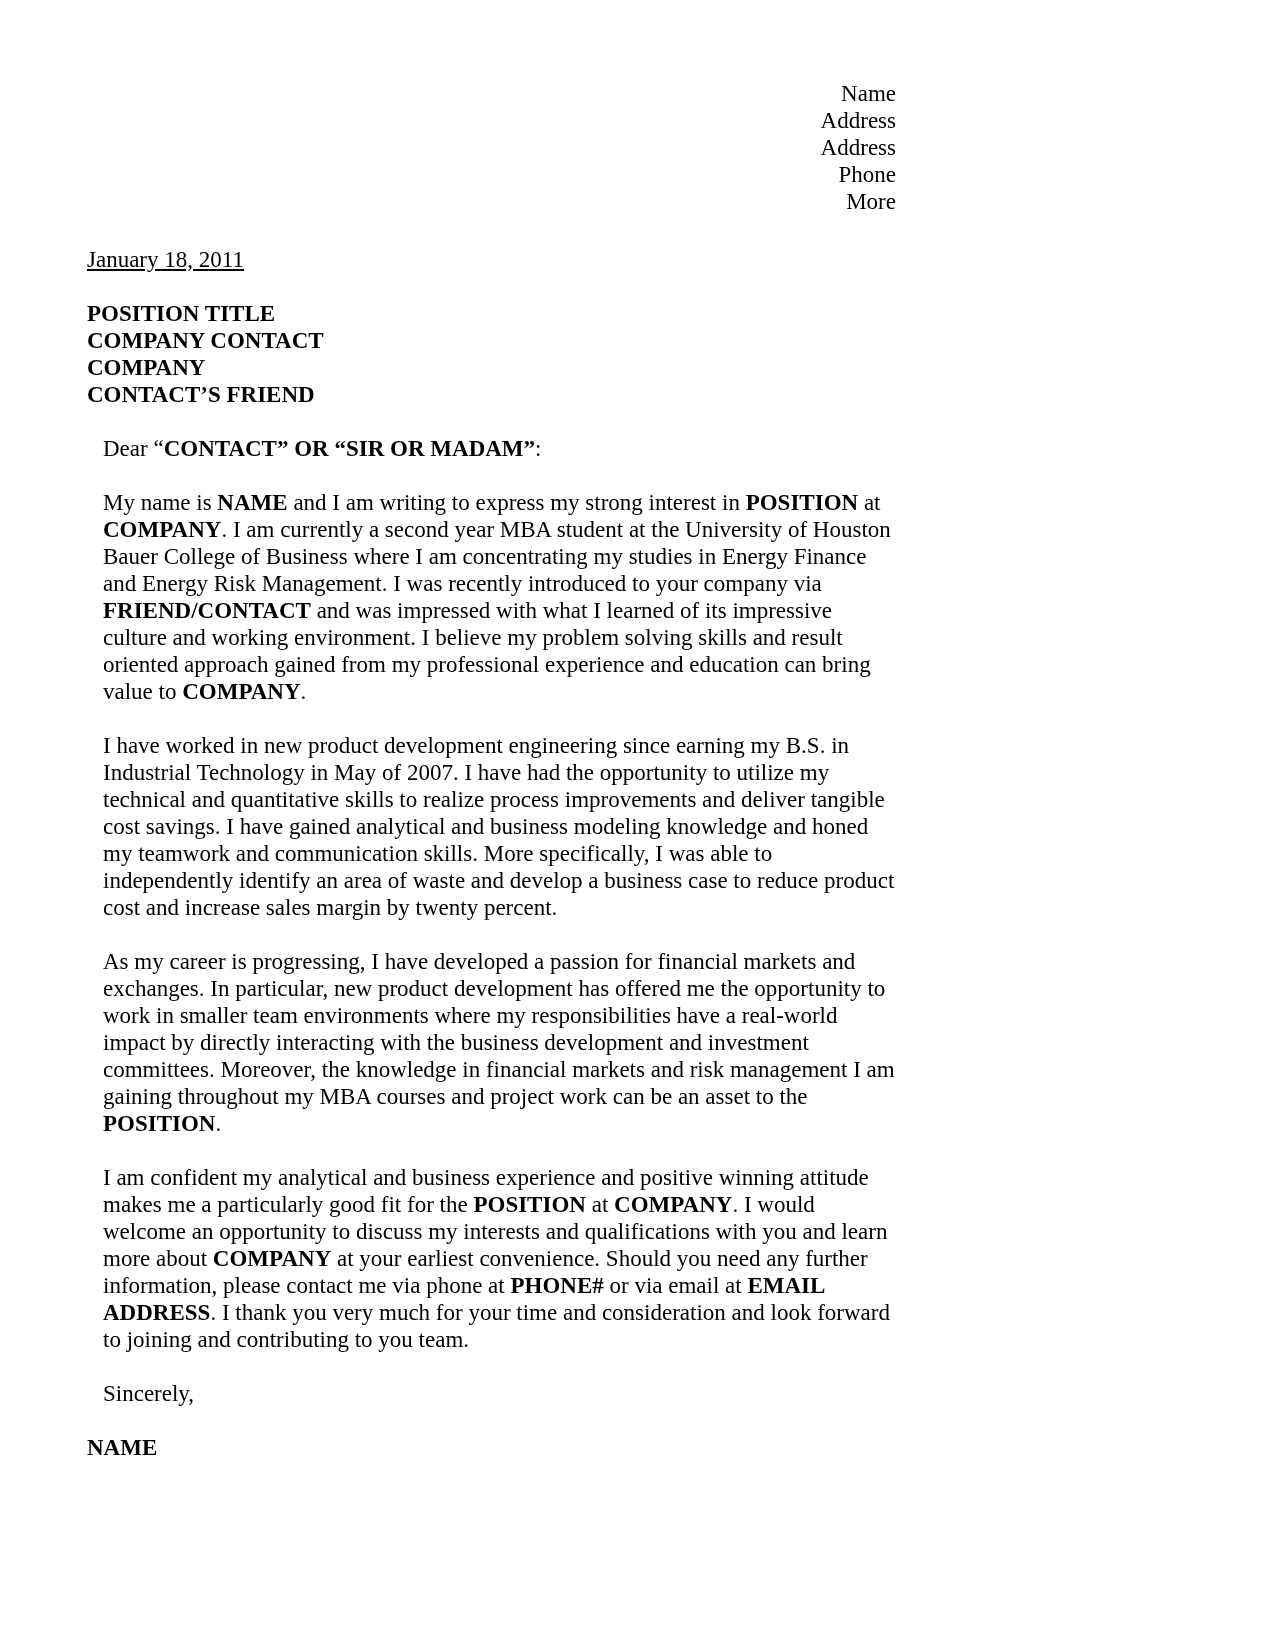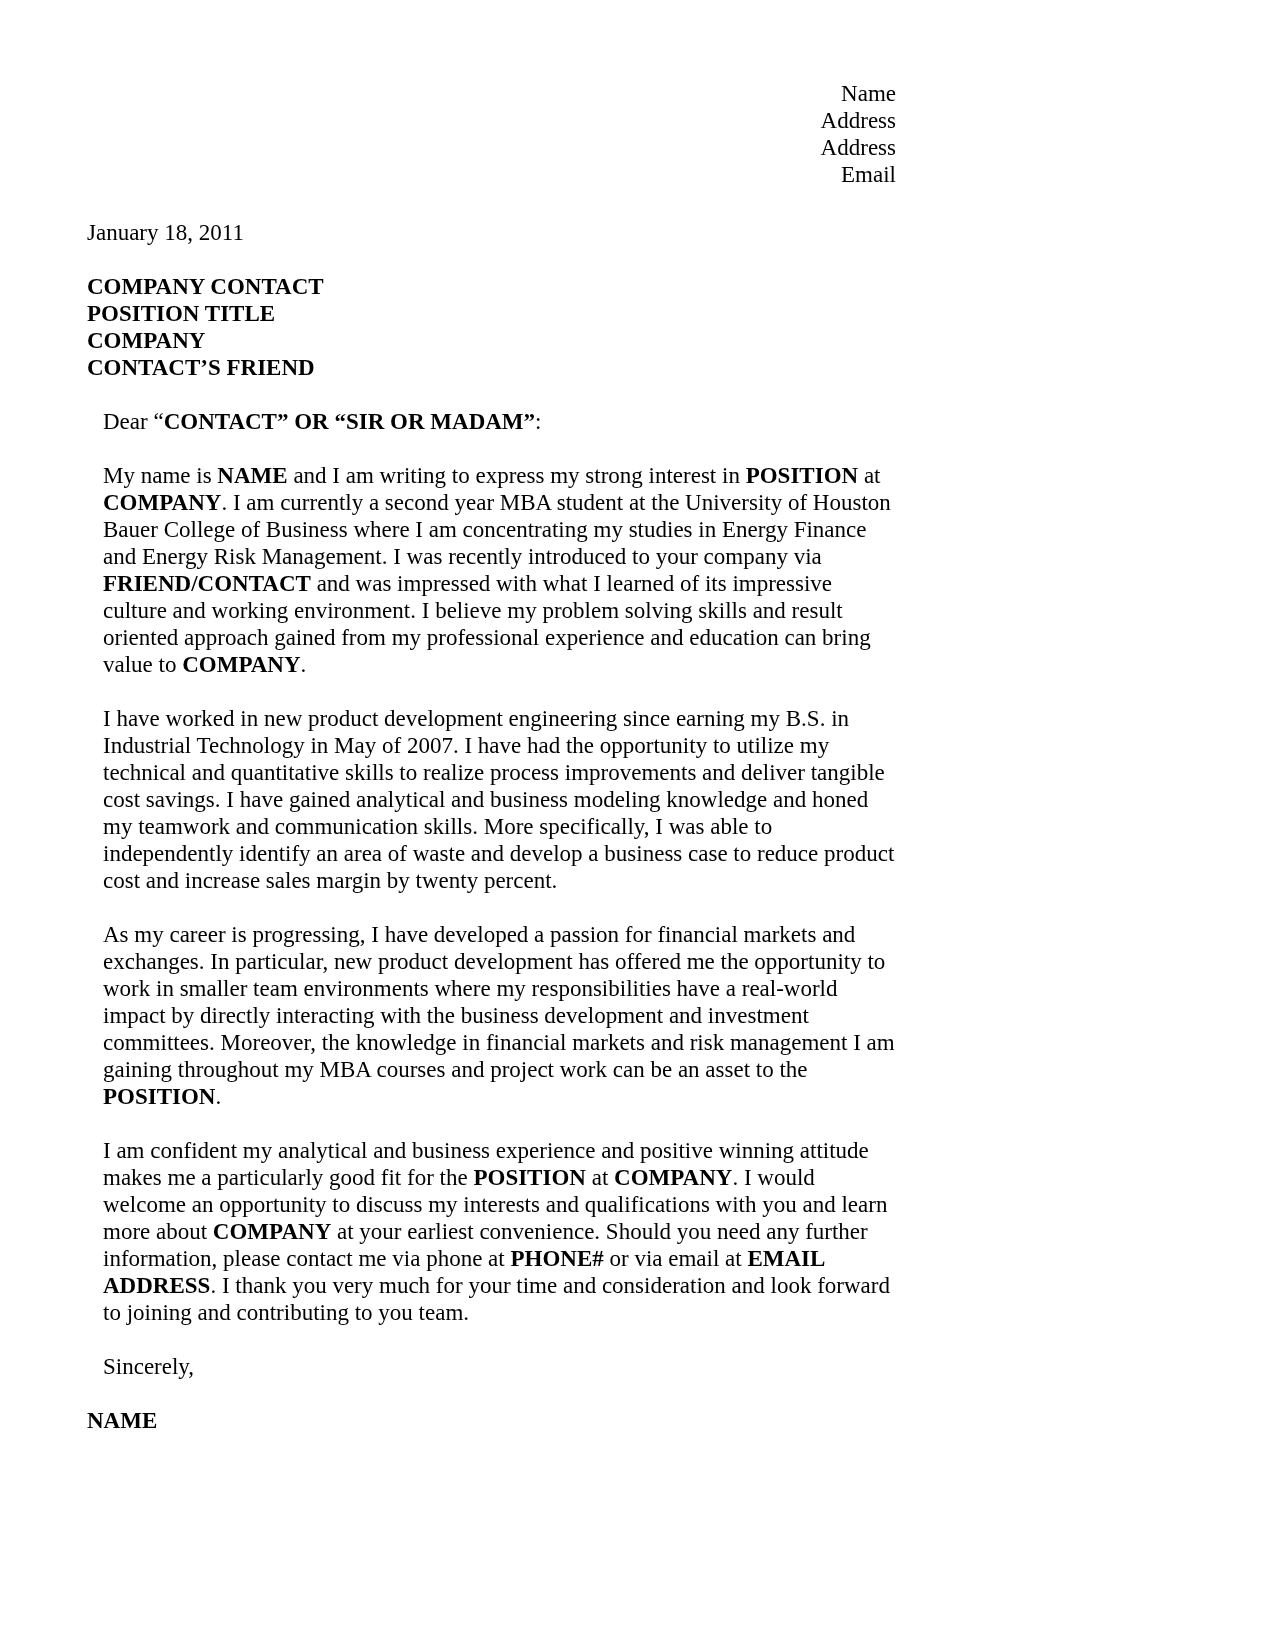--- a/index.html
+++ b/index.html
@@ -14,42 +14,43 @@
   .page {
     width: 1044px;
     min-height: 1651px;
     padding: 80px 148px 36px 87px;
     font-size: 23px;
     line-height: 27px;
   }
   .sender { text-align: right; }
   .b { font-weight: 700; }
   .block { margin: 0; }
-  .date { margin: 31px 0 0 0; }
+  .date { margin: 31px 0 0 0; text-decoration: underline; }
   .recipient { margin: 27px 0 0 0; font-weight: 700; }
   p.para { margin: 27px 0 0 16px; }
   .signature { margin: 27px 0 0 0; font-weight: 700; }
 </style>
 </head>
 <body>
 
 <div class="page">
 
   <div class="sender block">
       <div>Name</div>
       <div>Address</div>
       <div>Address</div>
-      <div>Email</div>
+      <div>Phone</div>
+      <div>More</div>
     </div>
 
   <p class="date">January 18, 2011</p>
 
   <div class="recipient block">
+      <div>POSITION TITLE</div>
       <div>COMPANY CONTACT</div>
-      <div>POSITION TITLE</div>
       <div>COMPANY</div>
       <div>CONTACT’S FRIEND</div>
     </div>
 
   <p class="para"><span>Dear “</span><span class="b">CONTACT” OR “SIR OR MADAM”</span><span>:</span></p>
 
   <p class="para"><span>My name is </span><span class="b">NAME</span><span> and I am writing to express my strong interest in </span><span class="b">POSITION</span><span> at </span><span class="b">COMPANY</span><span>. I am currently a second year MBA student at the University of Houston Bauer College of Business where I am concentrating my studies in Energy Finance and Energy Risk Management. I was recently introduced to your company via </span><span class="b">FRIEND/CONTACT</span><span> and was impressed with what I learned of its impressive culture and working environment. I believe my problem solving skills and result oriented approach gained from my professional experience and education can bring value to </span><span class="b">COMPANY</span><span>.</span></p>
 
   <p class="para"><span>I have worked in new product development engineering since earning my B.S. in Industrial Technology in May of 2007. I have had the opportunity to utilize my technical and quantitative skills to realize process improvements and deliver tangible cost savings. I have gained analytical and business modeling knowledge and honed my teamwork and communication skills. More specifically, I was able to independently identify an area of waste and develop a business case to reduce product cost and increase sales margin by twenty percent.</span></p>
 

